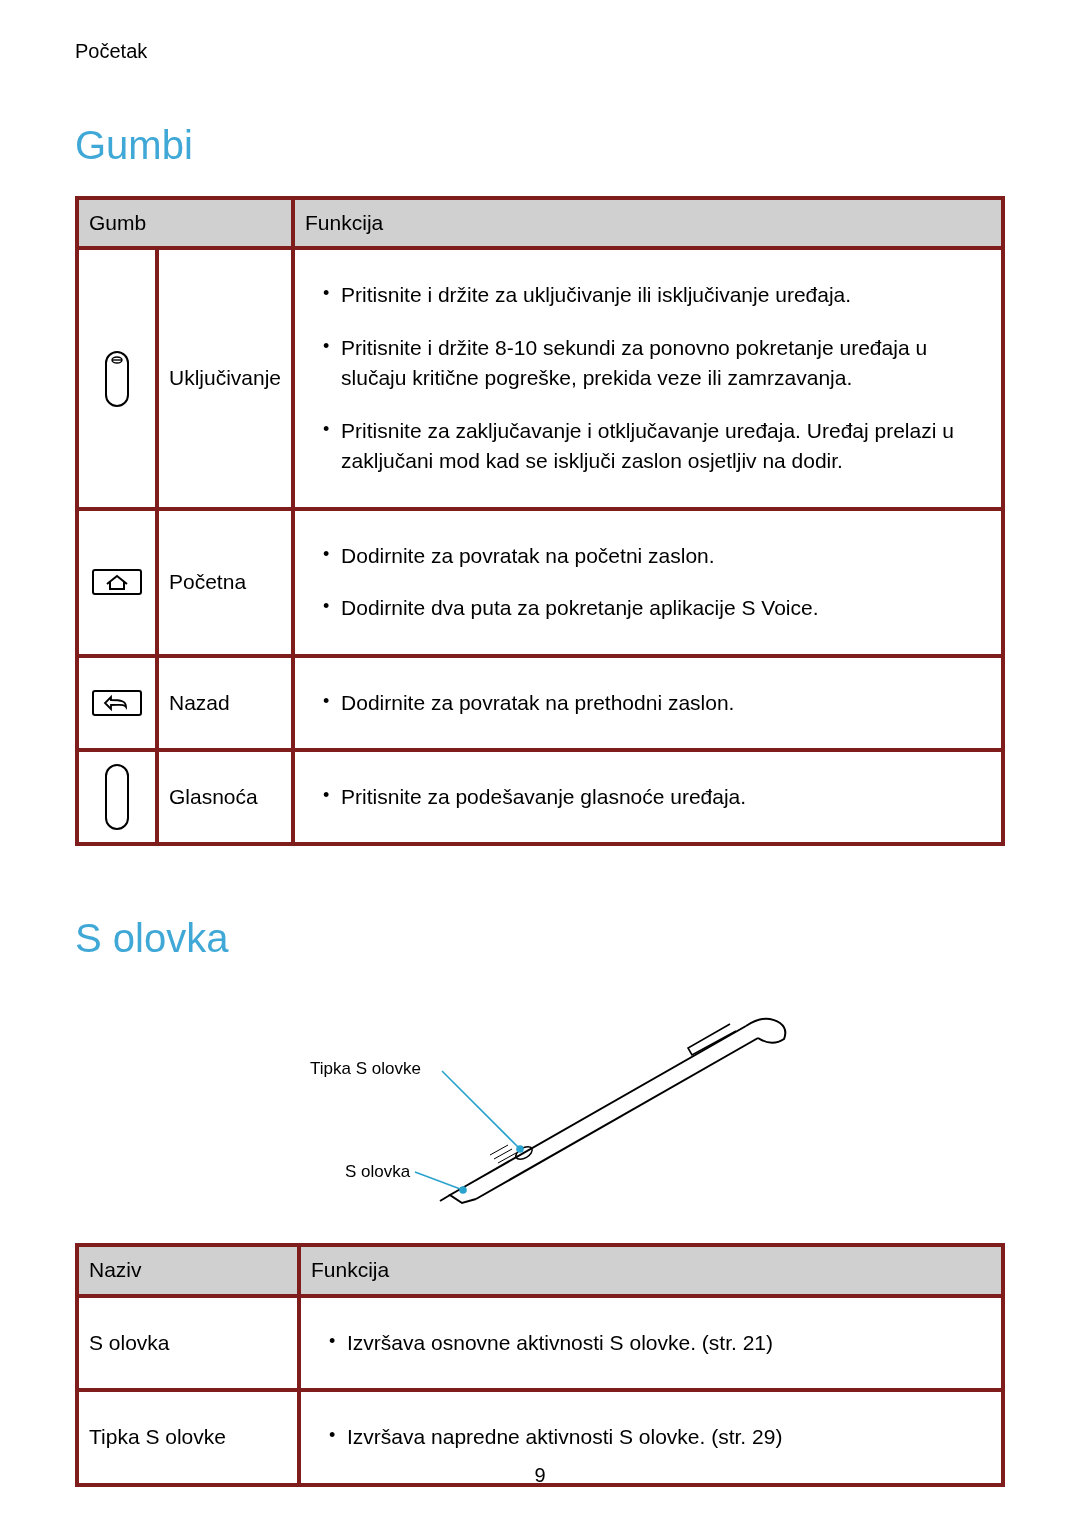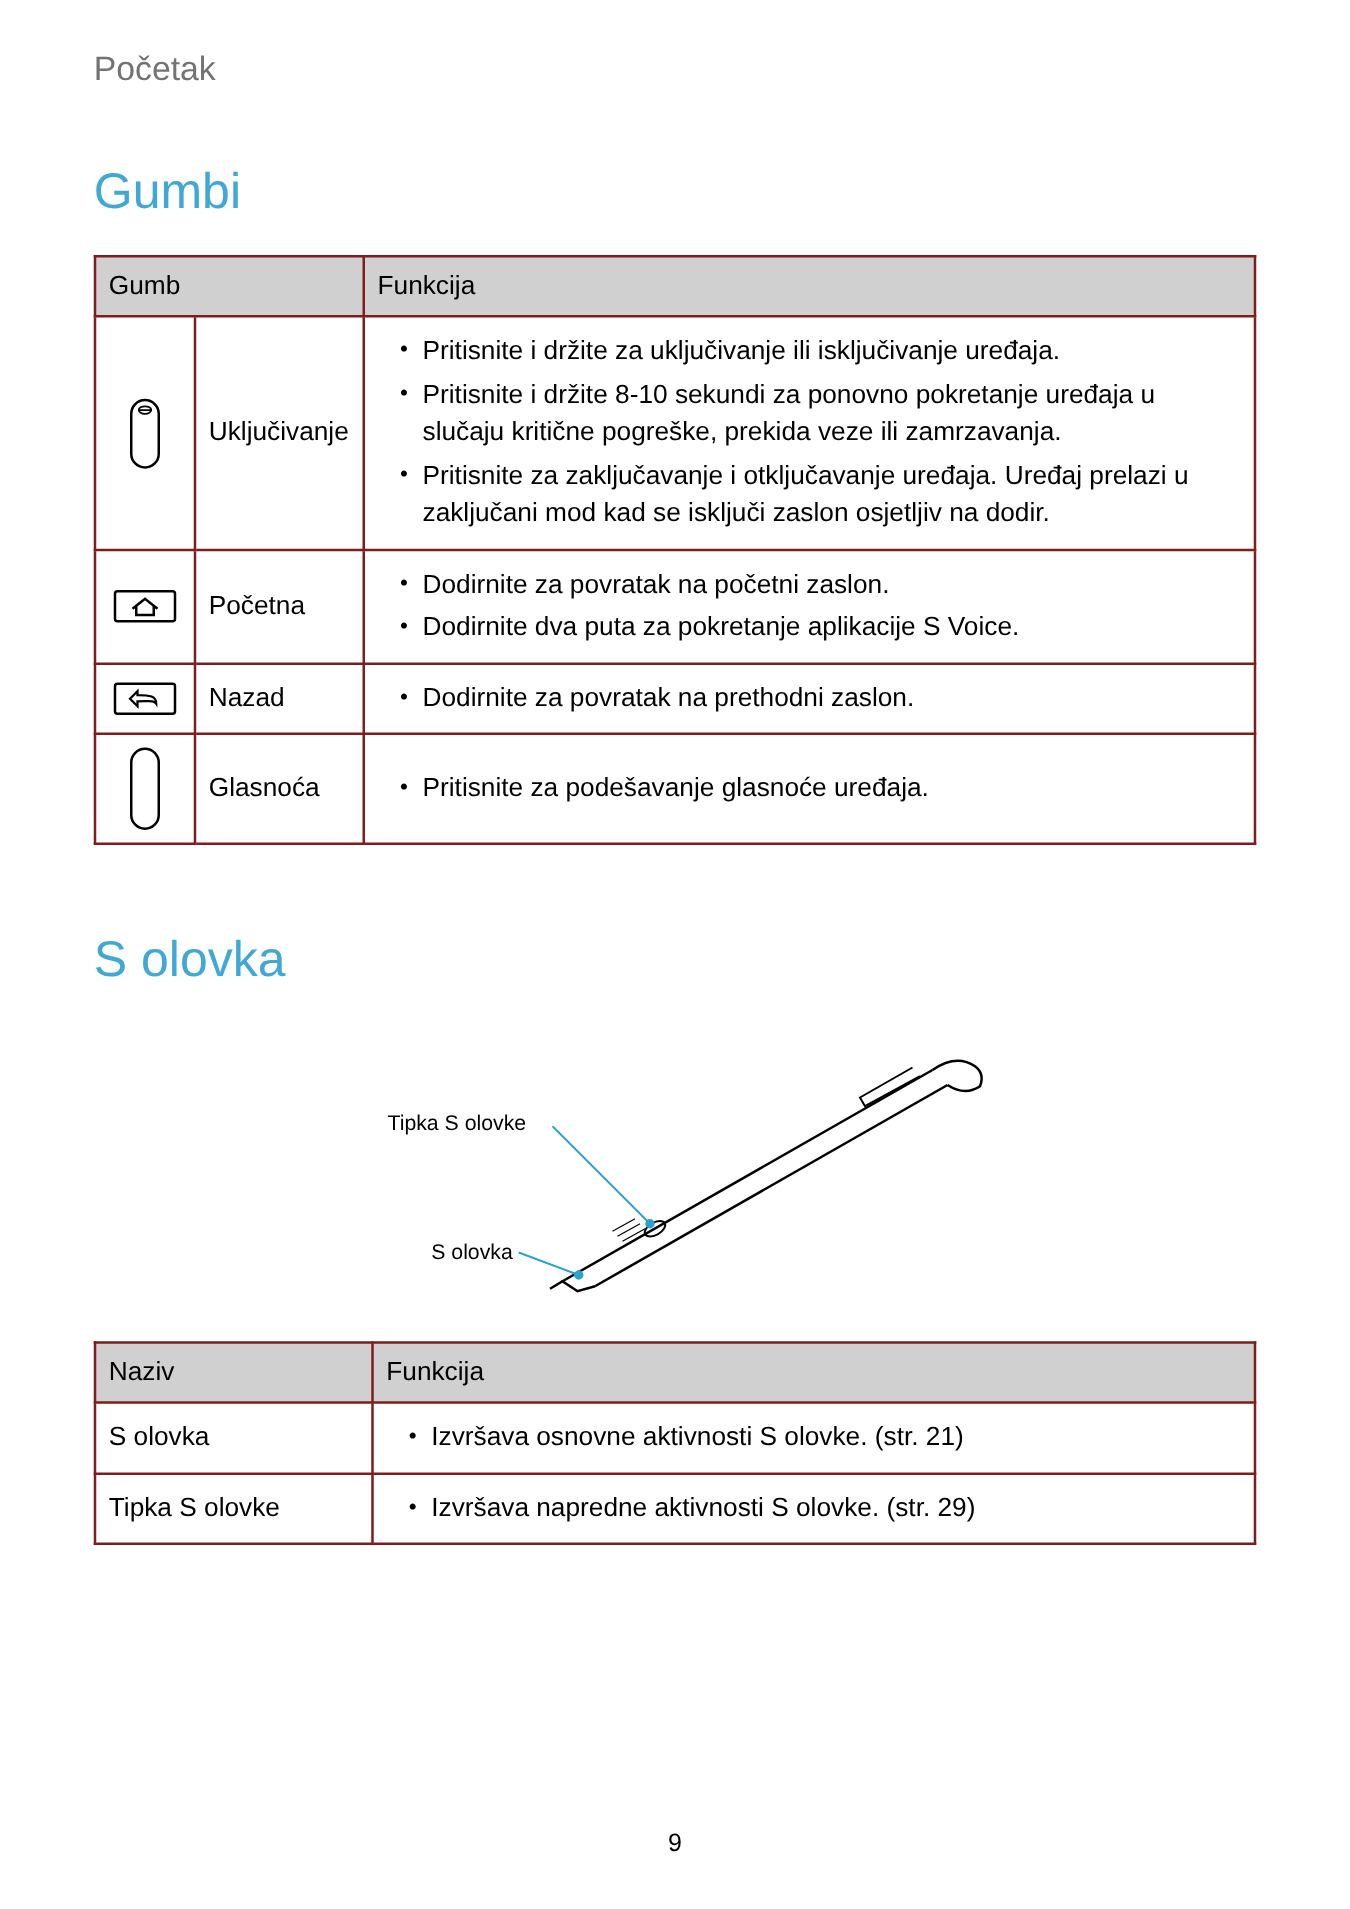--- a/index.html
+++ b/index.html
@@ -6,39 +6,39 @@
   body {
     width: 1080px;
     height: 1527px;
     background: #fff;
     font-family: "Segoe UI", Arial, sans-serif;
     color: #000;
     position: relative;
     padding: 40px 75px 0 75px;
   }
   .section-header {
-    font-size: 27px;
-    color: #737373;
+    font-size: 20px;
+    color: #000000;
     margin-bottom: 60px;
     font-weight: 400;
   }
   h1.title {
     color: #3fa8d6;
     font-size: 40px;
     font-weight: 400;
     margin-bottom: 28px;
   }
   table.tbl {
     width: 100%;
     border-collapse: collapse;
     font-size: 21px;
     line-height: 1.45;
   }
   table.tbl th, table.tbl td {
-    border: 2px solid #7f1d1d;
+    border: 4px solid #7f1d1d;
     padding: 8px 10px 8px 10px;
     vertical-align: middle;
     text-align: left;
     font-weight: 400;
   }
   table.tbl th {
     background: #d0d0d0;
   }
   .icon-cell {
     width: 80px;
@@ -47,21 +47,21 @@
     padding: 6px 4px;
   }
   .label-cell { width: 135px; }
   ul.func {
     list-style: none;
     padding-left: 18px;
   }
   ul.func li {
     position: relative;
     padding-left: 18px;
-    margin: 4px 0;
+    margin: 22px 0;
   }
   ul.func li::before {
     content: "•";
     position: absolute;
     left: 0;
     top: 0;
     font-size: 18px;
   }
   svg.btn-icon { display: block; margin: 0 auto; }
 

